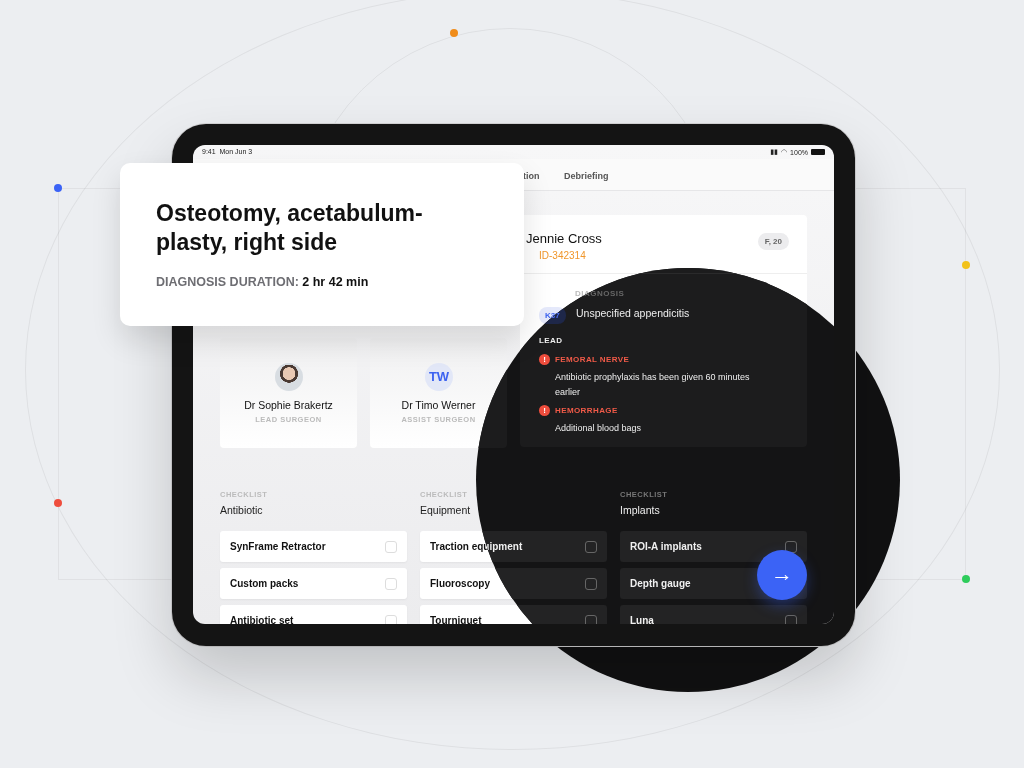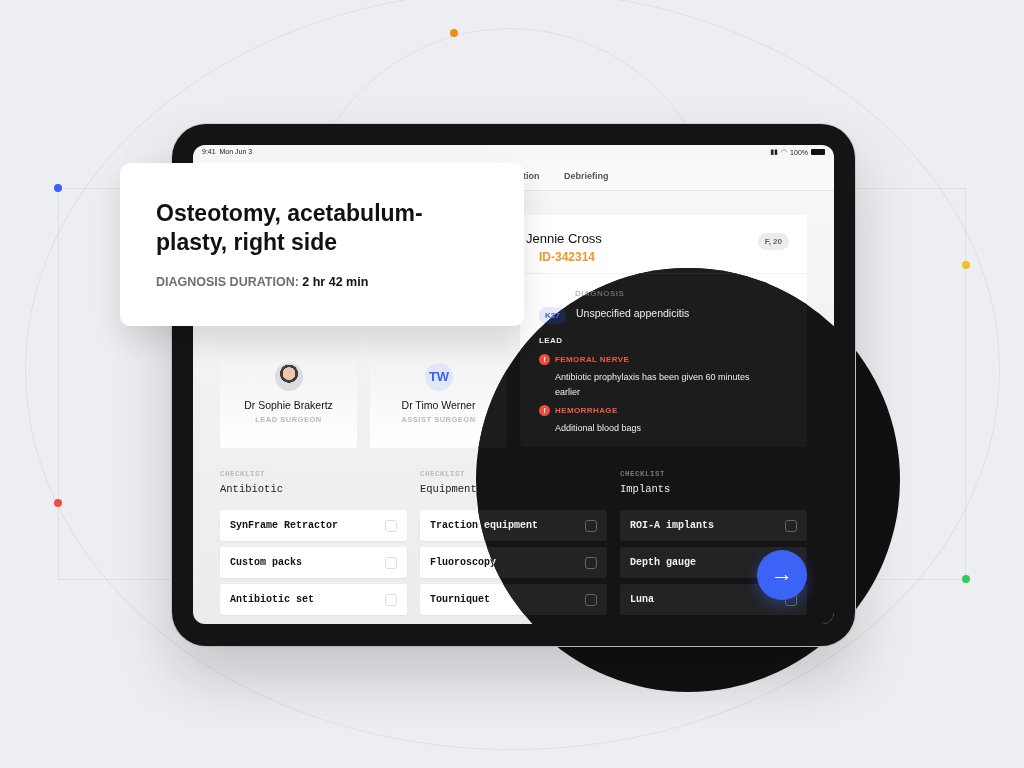--- a/index.html
+++ b/index.html
@@ -42,21 +42,21 @@
     position: absolute; top: 14px; left: 0; right: 0; height: 32px;
     background: #fafafa; border-bottom: 1px solid #e6e6e8;
   }
   .tab { position: absolute; top: 12px; font-size: 9px; color: #555; font-weight: bold; }
 
   .patient-card {
     position: absolute; left: 327px; top: 70px; width: 287px; height: 232px;
     background: #fff; border-radius: 4px;
   }
   .patient-name { position: absolute; left: 6px; top: 16px; font-size: 13px; color: #111; }
-  .patient-id { position: absolute; left: 19px; top: 35px; font-size: 12px; font-weight: bold; color: #f0962a; }
+  .patient-id { position: absolute; left: 19px; top: 35px; font-size: 10px; font-weight: normal; color: #f0962a; }
   .patient-badge {
     position: absolute; right: 18px; top: 18px; font-size: 8px; font-weight: bold;
     background: #ececee; color: #666; border-radius: 9px; padding: 4px 7px;
   }
   .pc-divider { position: absolute; left: 0; right: 0; top: 58px; border-top: 1px solid #eee; }
   .diag-label { position: absolute; left: 19px; top: 74px; font-size: 8px; font-weight: bold; color: #bbb; letter-spacing: .5px; padding-left: 36px; }
   .diag-code {
     position: absolute; left: 19px; top: 92px; font-size: 8px; font-weight: bold; color: #3d63f0;
     background: #e5e9fb; border-radius: 8px; padding: 4px 6px;
   }
@@ -67,21 +67,21 @@
     text-align: center;
   }
   .avatar {
     position: absolute; left: 55px; top: 25px; width: 28px; height: 28px; border-radius: 50%;
   }
   .avatar-photo { background: radial-gradient(circle at 50% 38%, #e9c9b3 0 28%, #4a3a33 29% 40%, #d8dde2 41%); }
   .avatar-initials { background: #e2e7f7; color: #3d63f0; font-size: 13px; font-weight: bold; line-height: 28px; }
   .surgeon-name { position: absolute; left: 0; right: 0; top: 61px; font-size: 10.5px; color: #111; }
   .surgeon-role { position: absolute; left: 0; right: 0; top: 77px; font-size: 7.5px; font-weight: bold; color: #bbb; letter-spacing: .5px; }
 
-  .ck-col { position: absolute; top: 325px; width: 187px; font-family: Liberation Mono, monospace; }
+  .ck-col { position: absolute; top: 345px; width: 187px; }
   .ck-label { font-size: 7.5px; font-weight: bold; color: #bbb; letter-spacing: .5px; }
   .ck-title { font-size: 10.5px; color: #222; margin-top: 5px; }
   .ck-list { margin-top: 15px; }
   .ck-item {
     height: 31px; border-radius: 3px; background: #fff; margin-bottom: 6px;
     box-shadow: 0 1px 2px rgba(0,0,0,0.05);
     display: flex; align-items: center; justify-content: space-between; padding: 0 10px;
     font-size: 10px; color: #111; font-weight: bold;
   }
   .checkbox { width: 12px; height: 12px; border: 1px solid #ddd; border-radius: 3px; }

